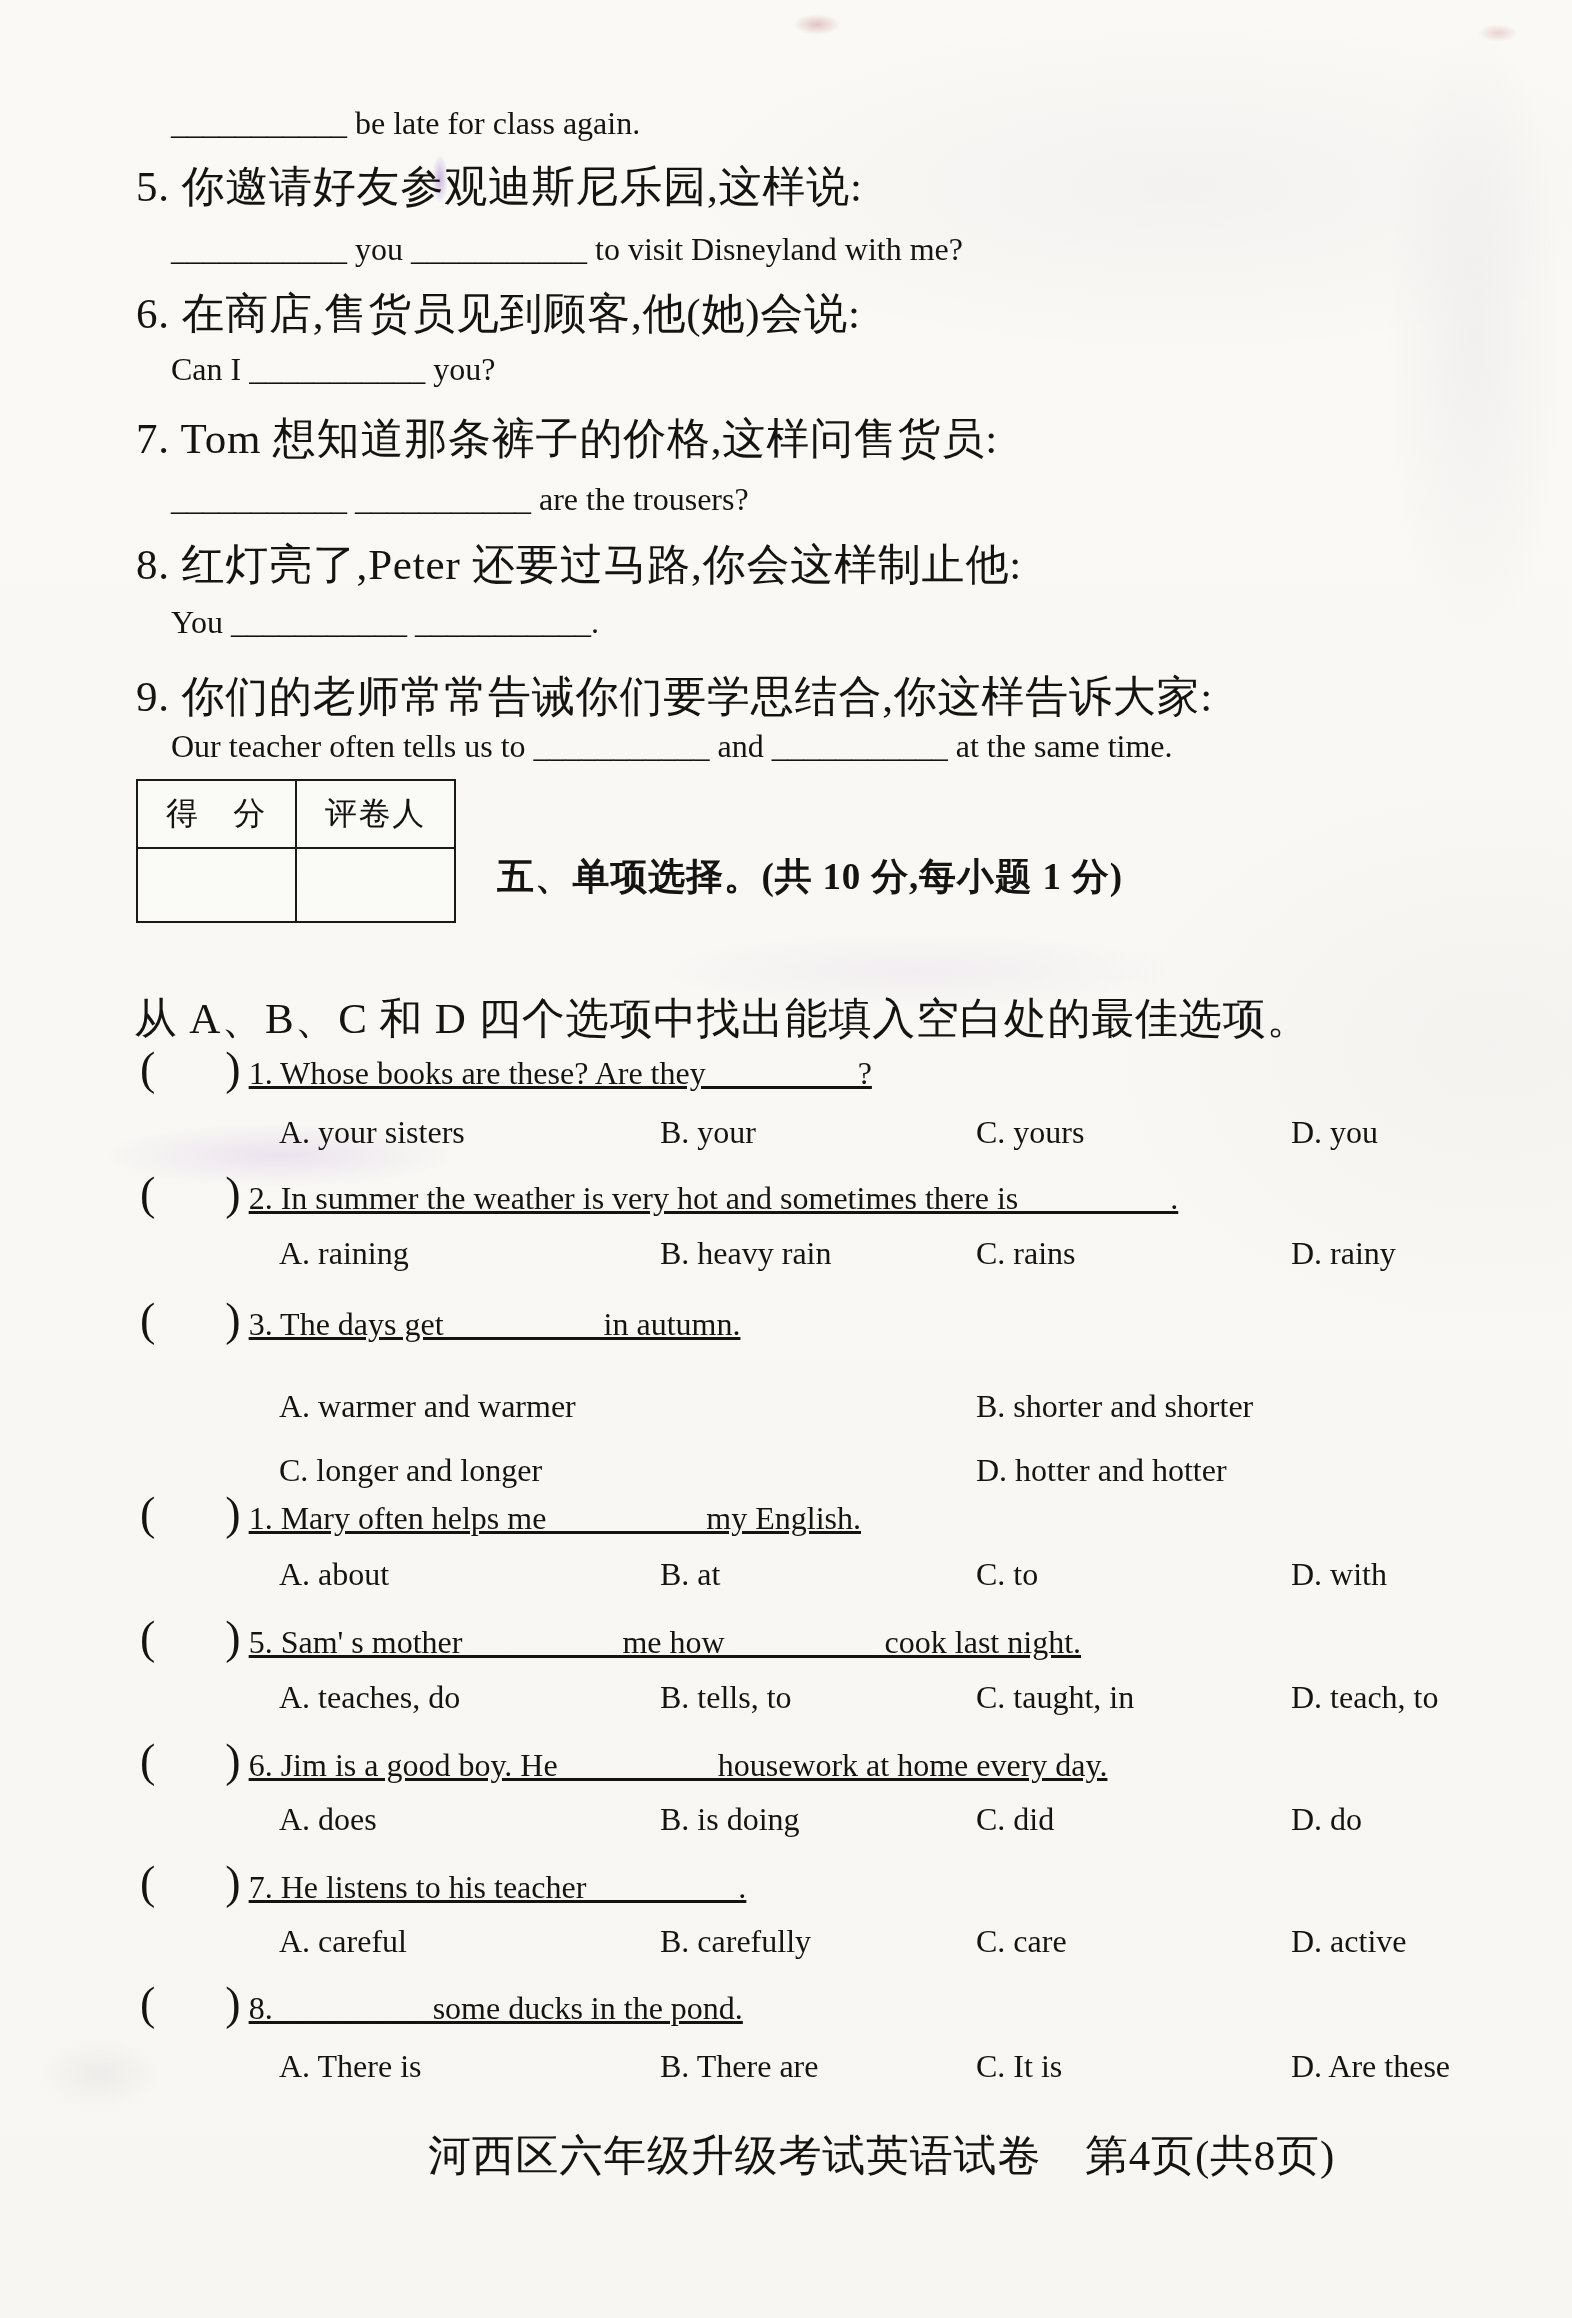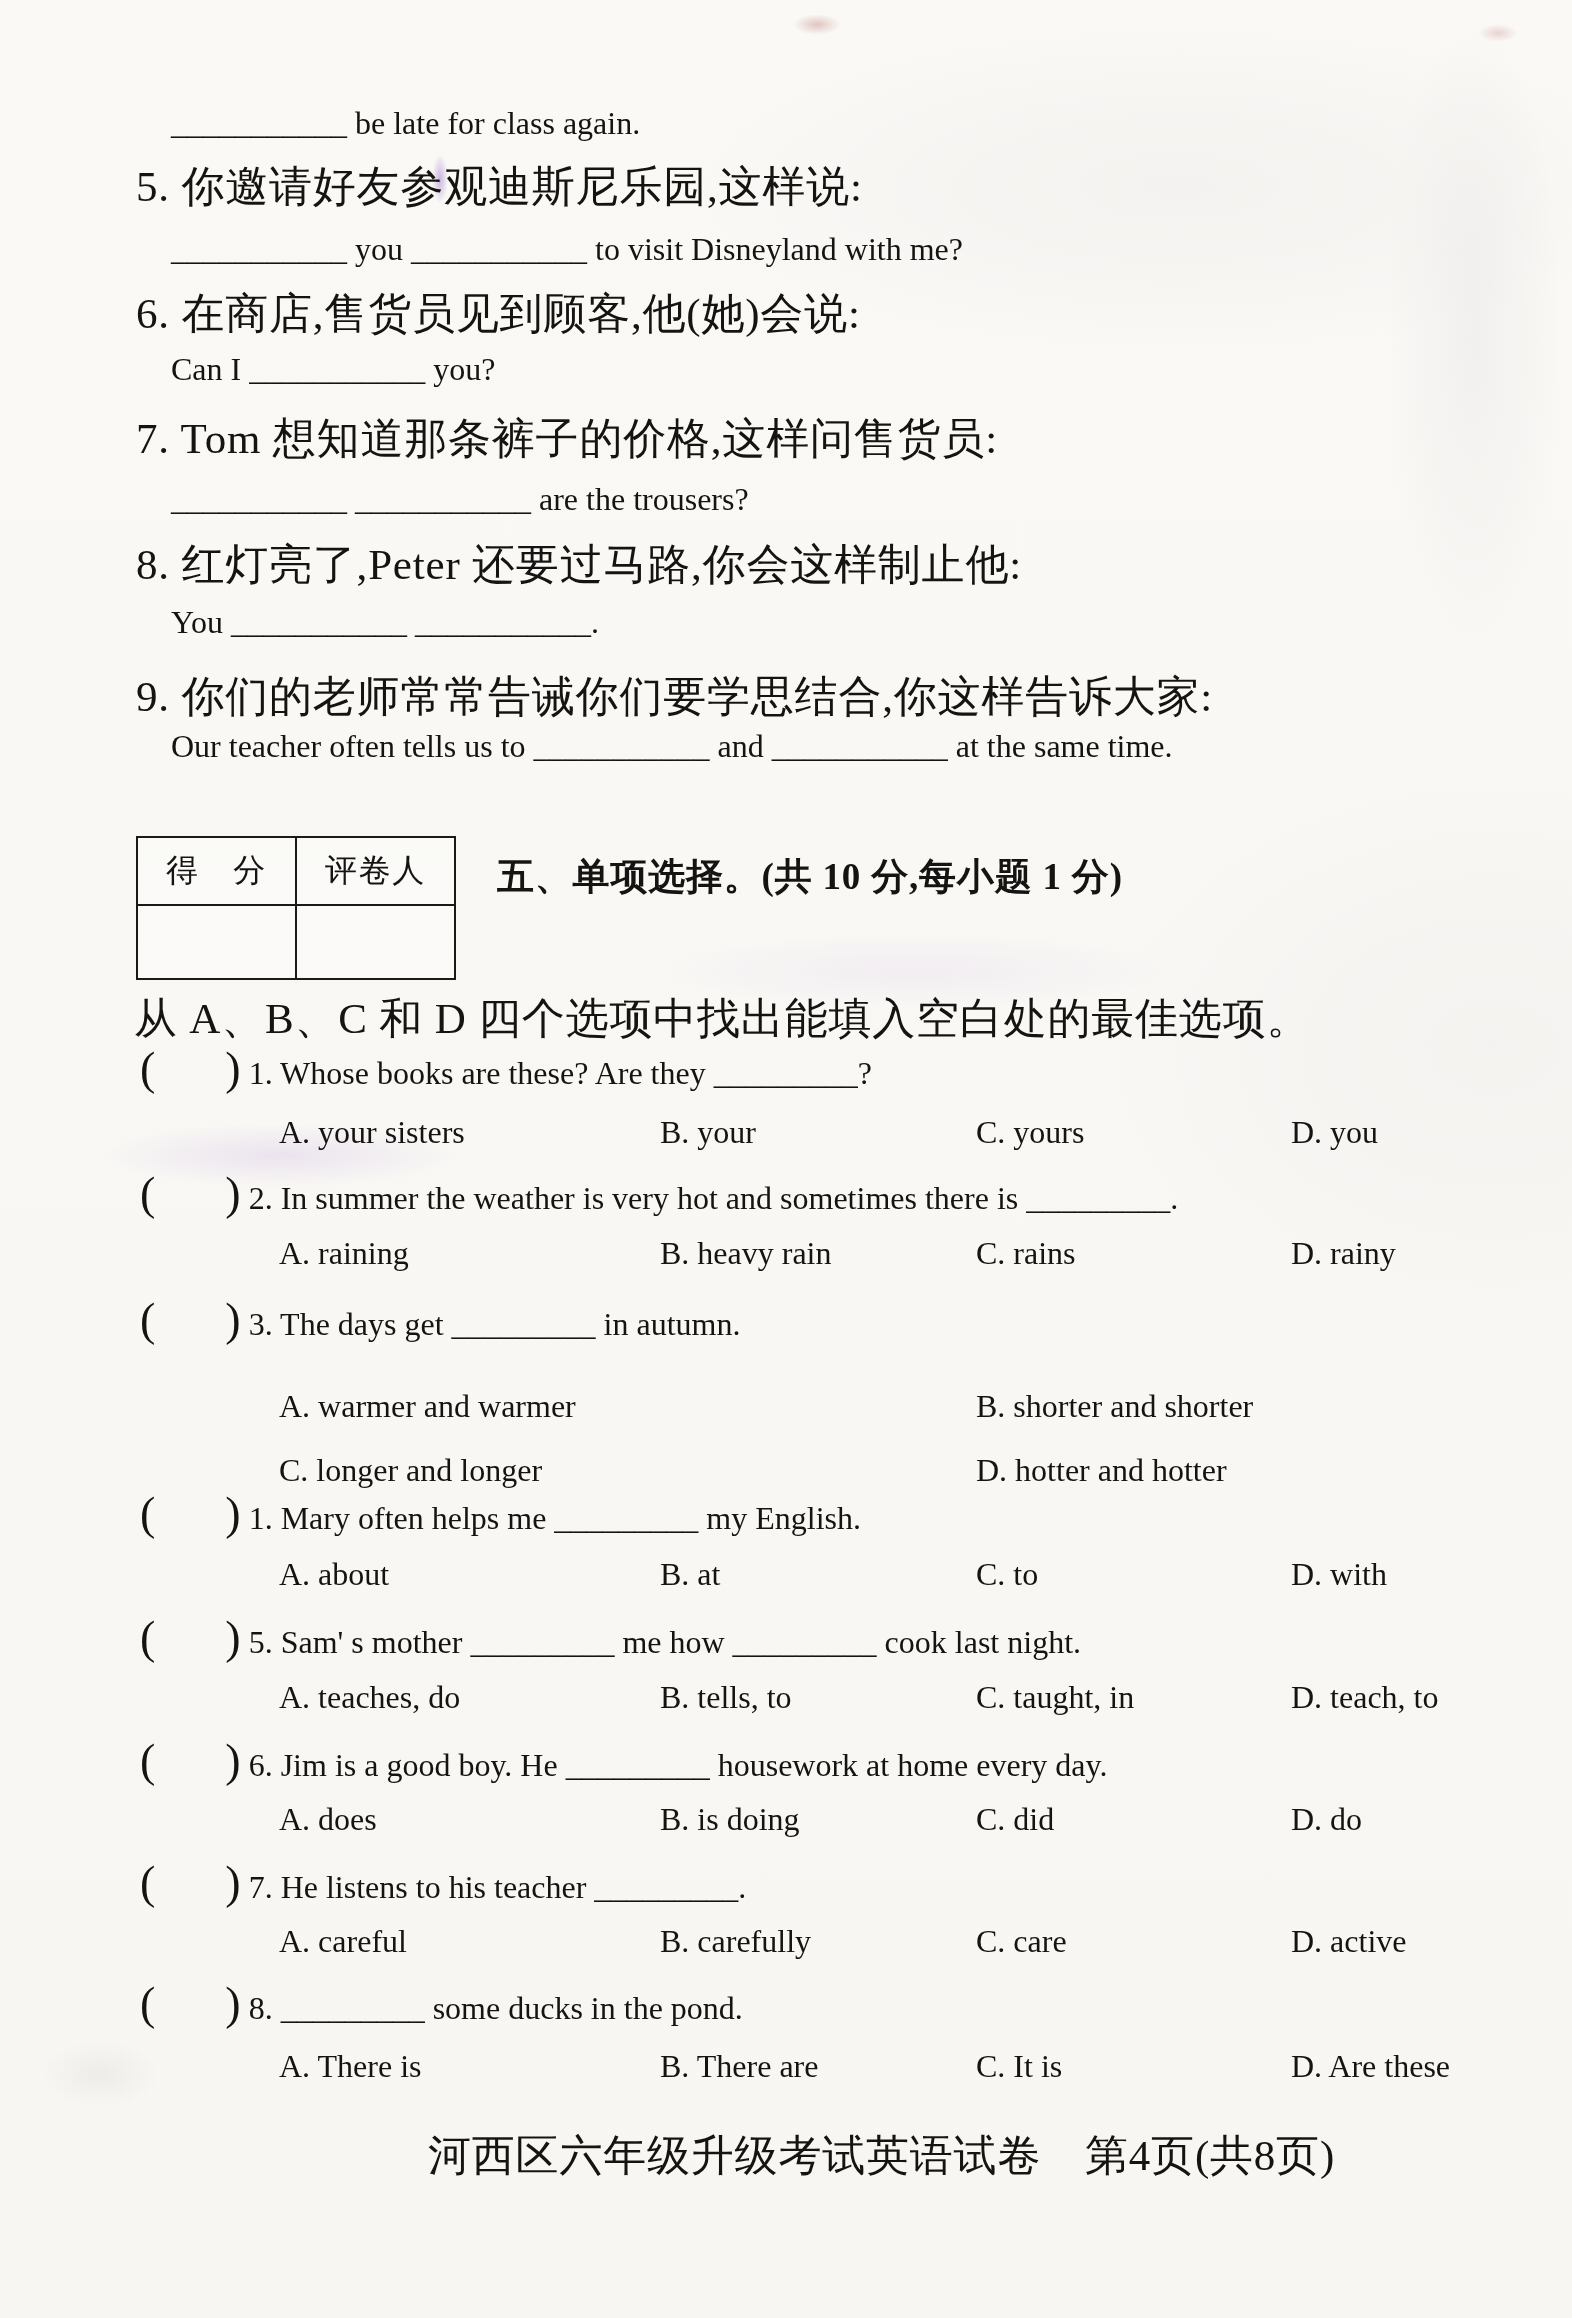--- a/index.html
+++ b/index.html
@@ -17,25 +17,25 @@
       radial-gradient(ellipse 561px 400px at 95% 45%, rgba(150,140,150,0.05), transparent 70%),
       linear-gradient(#faf9f6,#f7f6f2);
   }
   .line{position:absolute;white-space:nowrap;line-height:1.25;}
   .en{font-size:32px;}
   .zh{font-size:43px;letter-spacing:0.8px;}
   .bold{font-weight:bold;}
   .qrow{display:flex;align-items:baseline;left:140px;}
   .po{font-size:46px;line-height:1;}
   .pc{font-size:46px;line-height:1;margin-left:70px;margin-right:8px;}
-  .qstem{font-size:32px;}
+  .qstem{font-size:32px;text-decoration:underline;}
   .orow{left:0;width:1572px;height:48px;}
   .opt{position:absolute;white-space:nowrap;font-size:32px;}
   .score-table{
-    position:absolute;left:136px;top:836px;width:316px;height:140px;
+    position:absolute;left:136px;top:779px;width:316px;height:140px;
     border:2.4px solid #1c1a18;display:grid;
     grid-template-columns:159px 1fr;grid-template-rows:68px 1fr;
     background:rgba(255,255,255,0.25);
   }
   .st-cell{display:flex;align-items:center;justify-content:center;
     font-size:32px;letter-spacing:1.6px;}
   .st-c1{border-right:2.4px solid #1c1a18;}
   .st-h{border-bottom:2.4px solid #1c1a18;}
   .artifact{position:absolute;pointer-events:none;}
   .a-purple1{left:432px;top:154px;width:16px;height:50px;

